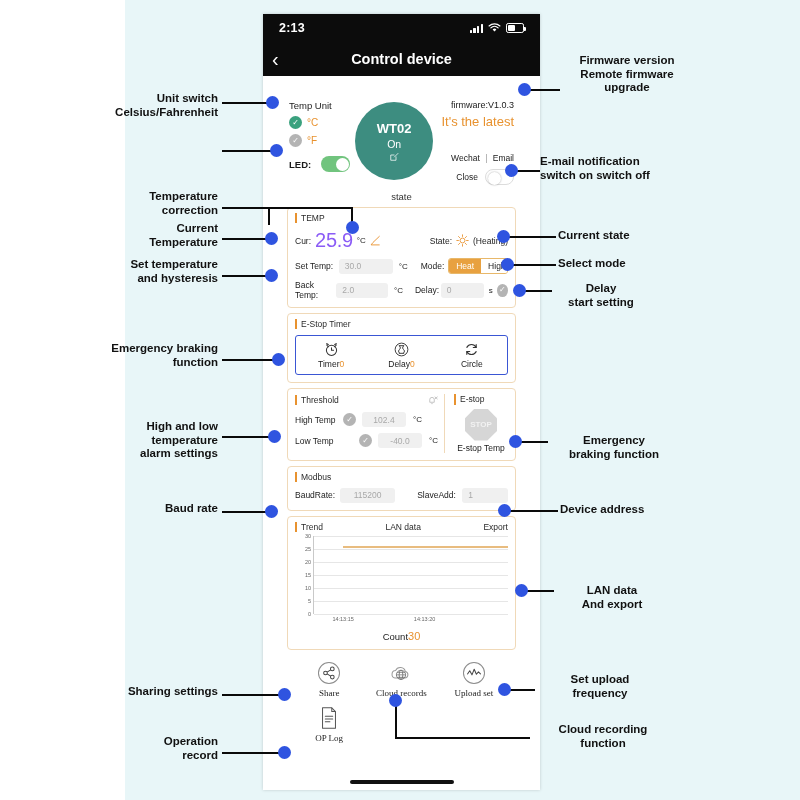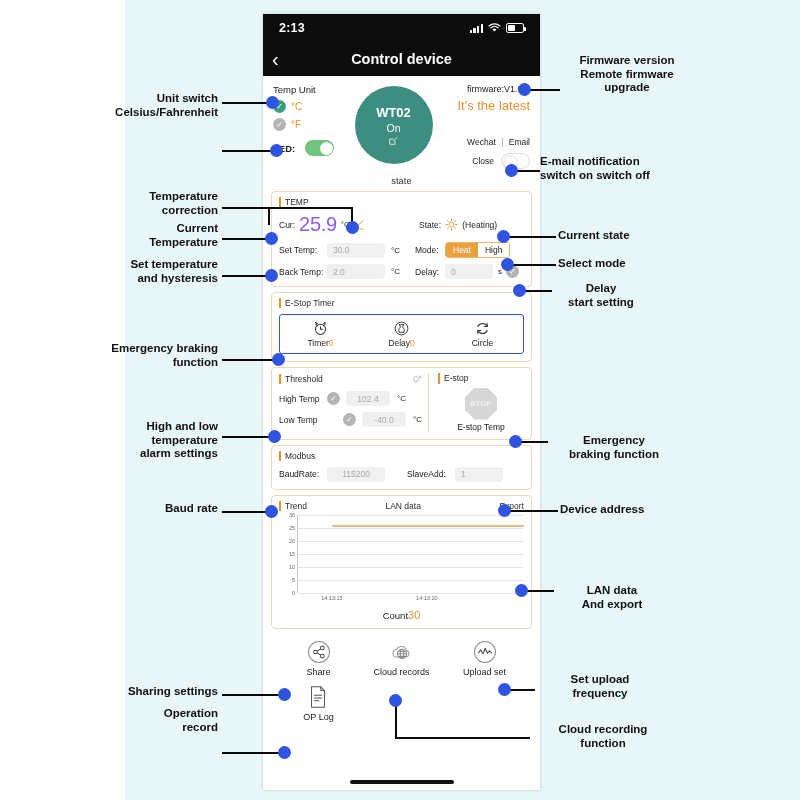--- a/index.html
+++ b/index.html
@@ -40,21 +40,21 @@
   .batt::after { content:""; position:absolute; right:-3px; top:2.6px; width:1.7px; height:4px; background:#fff; border-radius:0 1px 1px 0; }
   .batt i { position:absolute; left:1.2px; top:1.2px; bottom:1.2px; width:7px; background:#fff; border-radius:1px; }
 
   .navbar {
     height: 34px; background: #0c0c0c; color: #fff;
     display: flex; align-items: center; position: relative;
   }
   .navbar .back { position: absolute; left: 9px; font-size: 20px; line-height: 1; font-weight: 300; cursor: pointer; }
   .navbar .title { flex: 1; text-align: center; font-size: 14.5px; font-weight: 700; }
 
-  .screen { height: 714px; background: #fff; padding: 0; position: relative; }
+  .screen { height: 714px; background: #fff; padding: 16px; position: relative; }
 
   
   .top { display: flex; padding: 8px 10px 4px 10px; height: 98px; }
   .col-left { width: 72px; }
   .col-mid { flex: 1; display: flex; align-items: flex-start; justify-content: center; padding-top: 2px; }
   .col-right { width: 88px; text-align: right; }
   .temp-unit-title { font-size: 9.5px; color: #1b1b1b; margin-bottom: 5px; }
   .radio-row { display: flex; align-items: center; gap: 5px; margin-bottom: 5px; }
   .tick {
     width: 13px; height: 13px; border-radius: 50%;
@@ -143,21 +143,21 @@
   .gl { position: absolute; left: 0; right: 0; height: 1px; background: #e6e6e6; }
   .ytick { position: absolute; right: 100%; margin-right: 3px; font-size: 5.5px; color: #666; transform: translateY(-50%); white-space: nowrap; }
   .series { position: absolute; height: 1.4px; background: #e8bc7f; }
   .xtick { position: absolute; font-size: 5.5px; color: #666; top: 80px; transform: translateX(-50%); white-space: nowrap; }
   .count { text-align: center; font-size: 9.5px; color: #1b1b1b; margin-top: 2px; }
   .count b { color: #e8922f; font-weight: 400; font-size: 11px; }
 
   
   .tools { display: flex; padding: 6px 14px 0; }
   .tool { flex: 1; display: flex; flex-direction: column; align-items: center; gap: 3px; }
-  .tool .cap { font-size: 9px; color: #1b1b1b; }
+  .tool .cap { font-size: 9px; color: #1b1b1b; font-family: Liberation Serif, serif; }
   .tools2 { display: flex; padding: 8px 14px 0; }
   .tools2 .tool { flex: 0 0 33.33%; }
   .homebar { position: absolute; left: 50%; transform: translateX(-50%); bottom: 6px; width: 104px; height: 4px; background: #111; border-radius: 3px; }
 
   
   .ann { position: absolute; font-size: 11.5px; color: #111; line-height: 1.18; font-weight: 600; }
   .ann.r { text-align: right; }
   .ann.l { text-align: left; }
   .ann.c { text-align: center; }
   .dot { position: absolute; width: 13px; height: 13px; border-radius: 50%; background: #2f54e0; }
@@ -479,21 +479,21 @@
   <div class="dot" style="left:268px; top:430px;"></div>
 
   <div class="ann r" style="left:98px; top:502px; width:120px;">Baud&nbsp;rate</div>
   <div class="lead" style="left:222px; top:511px; width:48px;"></div>
   <div class="dot" style="left:265px; top:505px;"></div>
 
   <div class="ann r" style="left:60px; top:685px; width:158px;">Sharing&nbsp;settings</div>
   <div class="lead" style="left:222px; top:694px; width:62px;"></div>
   <div class="dot" style="left:278px; top:688px;"></div>
 
-  <div class="ann r" style="left:88px; top:707px; width:130px;">Operation<br>record</div>
+  <div class="ann r" style="left:88px; top:735px; width:130px;">Operation<br>record</div>
   <div class="lead" style="left:222px; top:752px; width:62px;"></div>
   <div class="dot" style="left:278px; top:746px;"></div>
 
   <div class="ann c" style="left:552px; top:54px; width:150px;">Firmware&nbsp;version<br>Remote&nbsp;firmware<br>upgrade</div>
   <div class="lead" style="left:524px; top:89px; width:36px;"></div>
   <div class="dot" style="left:518px; top:83px;"></div>
 
   <div class="ann l" style="left:540px; top:155px; width:190px;">E-mail&nbsp;notification<br>switch&nbsp;on&nbsp;switch&nbsp;off</div>
   <div class="lead" style="left:512px; top:170px; width:28px;"></div>
   <div class="dot" style="left:505px; top:164px;"></div>

